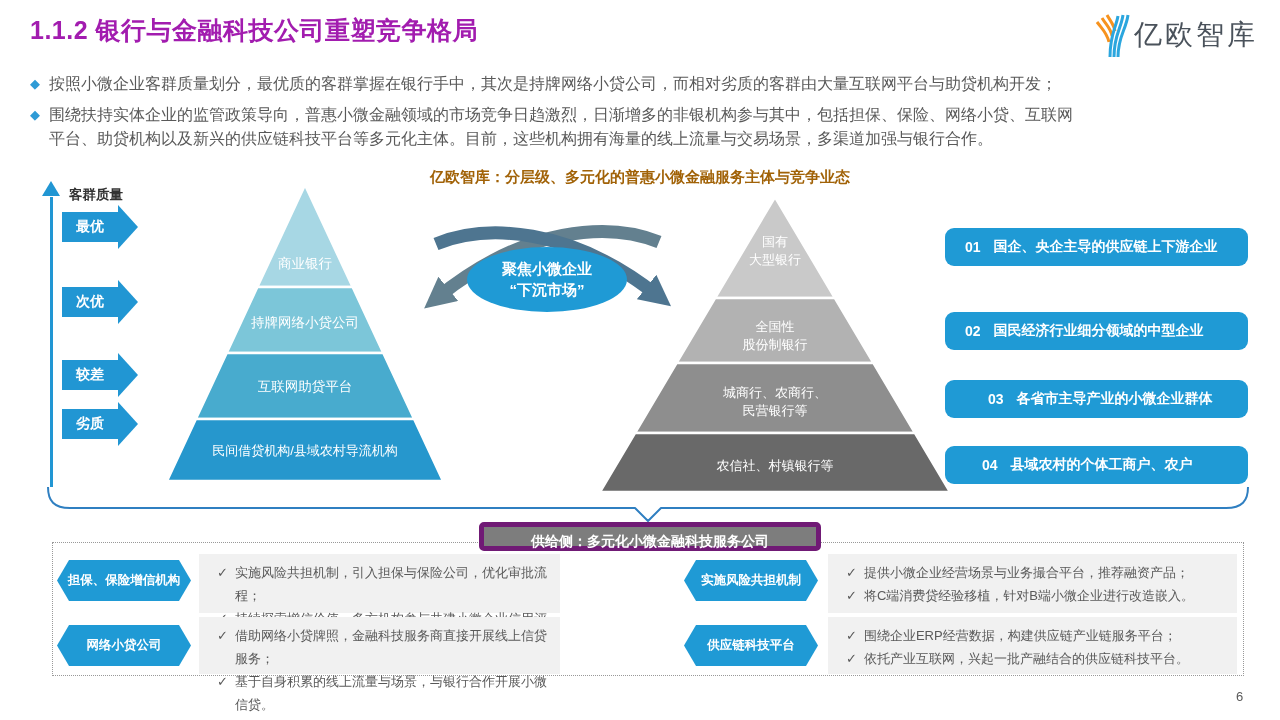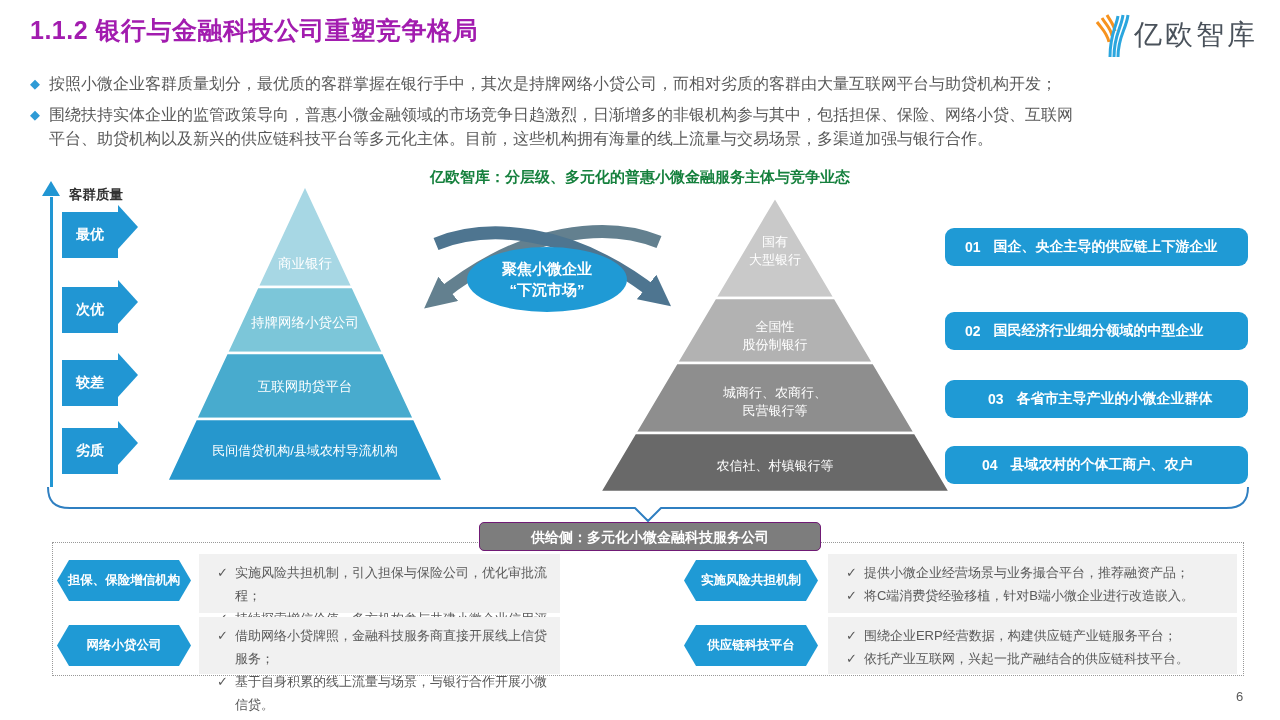--- a/index.html
+++ b/index.html
@@ -13,48 +13,48 @@
   .logo{right:22px;top:12px;display:flex;align-items:center;gap:0;}
   .logo-text{font-size:28px;color:#4a525b;letter-spacing:3px;}
 
   
   .bullets{left:30px;top:72px;width:1215px;}
   .bullet{display:flex;gap:9px;margin-bottom:7px;}
   .diamond{color:#2e9bd6;font-size:13px;line-height:24px;flex:0 0 auto;}
   .btext{font-size:16px;line-height:24px;color:#595959;}
 
   
-  .fig-title{left:0;top:168px;width:1280px;text-align:center;font-size:15px;font-weight:bold;color:#15803d;}
+  .fig-title{left:0;top:168px;width:1280px;text-align:center;font-size:15px;font-weight:bold;color:#a16207;}
 
   
   .vline{left:50px;top:197px;width:3px;height:290px;background:#2196d3;}
   .vhead{left:42px;top:181px;width:0;height:0;border-left:9px solid transparent;border-right:9px solid transparent;border-bottom:15px solid #2196d3;}
   .vaxis-label{left:69px;top:186px;font-size:13.5px;font-weight:bold;color:#333;}
-  .qarrow{position:absolute;left:62px;width:56px;height:46px;background:#2196d3;color:#fff;
+  .qarrow{position:absolute;left:62px;width:56px;height:30px;background:#2196d3;color:#fff;
           font-weight:bold;font-size:14px;display:flex;align-items:center;justify-content:center;}
   .qarrow::after{content:"";position:absolute;left:56px;top:-7px;width:0;height:0;
           border-top:22px solid transparent;border-bottom:22px solid transparent;border-left:20px solid #2196d3;}
 
   
   .pyr-label{position:absolute;color:#fff;text-align:center;font-size:13.5px;line-height:1.4;}
   .lp{left:167px;width:276px;}
   .rp{left:600px;width:350px;}
 
   
   .bubble{left:467px;top:247px;width:160px;height:65px;border-radius:50%;background:#1f9ad5;
           display:flex;align-items:center;justify-content:center;text-align:center;
           color:#fff;font-weight:bold;font-size:15px;line-height:1.35;}
 
   
   .segcard{position:absolute;left:945px;width:303px;height:38px;border-radius:9px;background:#1f9ad5;
            display:flex;align-items:center;padding-left:20px;box-sizing:border-box;gap:13px;
            color:#fff;font-weight:bold;font-size:14px;}
 
   
-  .supply-box{left:479px;top:522px;width:342px;height:29px;background:#7d7d7d;border:1px solid #701a75;
+  .supply-box{left:479px;top:522px;width:342px;height:29px;background:#7d7d7d;border:5px solid #701a75;
               border-radius:5px;color:#fff;font-weight:bold;font-size:14px;text-align:center;line-height:28px;z-index:3;box-sizing:border-box;}
   .dashed{left:52px;top:542px;width:1192px;height:134px;border:1px dotted #999;box-sizing:border-box;}
 
   .hexlabel{position:absolute;width:134px;height:41px;background:#1f9ad5;color:#fff;font-weight:bold;font-size:12.5px;
             display:flex;align-items:center;justify-content:center;
             clip-path:polygon(12px 0,calc(100% - 12px) 0,100% 50%,calc(100% - 12px) 100%,12px 100%,0 50%);}
   .ptbox{position:absolute;background:#f1f1f1;box-sizing:border-box;padding:7px 12px 6px 18px;
          font-size:13px;color:#595959;line-height:23px;}
   .ptline{display:flex;}
   .chk{margin-right:7px;flex:0 0 auto;}
@@ -105,21 +105,21 @@
 
   <div class="qarrow" style="top:212px;">
     <span>最优</span>
   </div>
   <div class="qarrow" style="top:287px;">
     <span>次优</span>
   </div>
   <div class="qarrow" style="top:360px;">
     <span>较差</span>
   </div>
-  <div class="qarrow" style="top:428px;justify-content:center;">
+  <div class="qarrow" style="top:409px;justify-content:center;">
     <span>劣质</span>
   </div>
 
   <svg class="abs" style="left:167px;top:185px;" width="276" height="296" viewBox="0 0 276 296">
     <polygon points="138,0 90.4,102 185.6,102" stroke="#fff" stroke-width="2.5" fill="#a7d7e4"></polygon>
     <polygon points="90.4,102 185.6,102 216.3,168 59.7,168" stroke="#fff" stroke-width="2.5" fill="#7cc6d9"></polygon>
     <polygon points="59.7,168 216.3,168 247.1,234 28.9,234" stroke="#fff" stroke-width="2.5" fill="#48abce"></polygon>
     <polygon points="28.9,234 247.1,234 276,296 0,296" stroke="#fff" stroke-width="2.5" fill="#2697cd"></polygon>
   </svg>
   <div class="pyr-label lp" style="top:255px;">商业银行</div>

